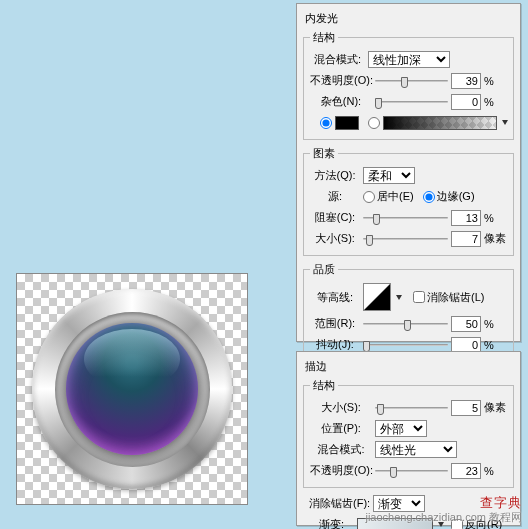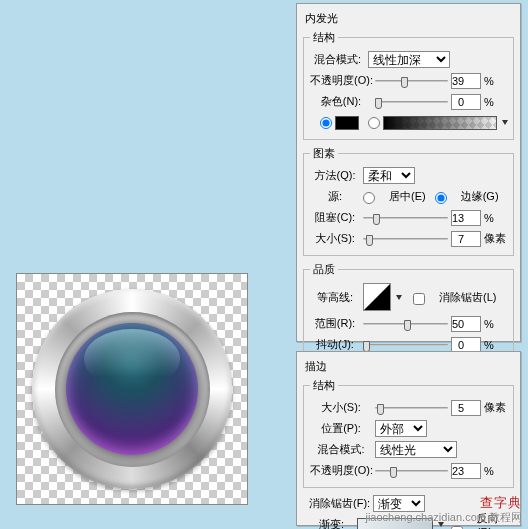--- a/index.html
+++ b/index.html
@@ -26,33 +26,33 @@
   .label { text-align: center; font-size: 11px; white-space: nowrap; }
   .w55 { width: 55px; } .w62 { width: 62px; } .w50 { width: 50px; } .w45 { width:45px;}
   
   select { font-size: 12px; height: 17px; border: 1px solid #888; background: #fff; }
   .sel-80 { width: 82px; } .sel-50 { width: 52px; }
   
   .slider-track { flex: 1; height: 16px; position: relative; display:flex; align-items:center; }
   .slider-track .line { width:100%; height: 2px; background: linear-gradient(#888,#ddd); border-radius:1px;}
   .slider-track .thumb { position: absolute; top: 4px; width: 7px; height: 11px; background: #e0e0e0; border: 1px solid #666; border-radius: 0 0 3px 3px; }
   
-  input.numbox { width: 30px; height: 16px; font-size: 11px; border: 1px solid #888; text-align: right; padding-right: 16px; background:#fff; }
+  input.numbox { width: 30px; height: 16px; font-size: 11px; border: 1px solid #888; text-align: right; padding-right: 2px; background:#fff; }
   .unit { font-size: 11px; width: 24px; }
   
   .swatch { width: 24px; height: 14px; border: 1px solid #555; display:inline-block; }
   .black { background: #000; }
   .tri { width:0;height:0;border-left:3px solid transparent;border-right:3px solid transparent;border-top:5px solid #333; display:inline-block; margin-left:2px;}
   
   .gradient-bar { flex: 1; height: 14px; border: 1px solid #555;
     background-image: linear-gradient(to right, rgba(0,0,0,1), rgba(0,0,0,0)),
       linear-gradient(45deg, #ccc 25%, transparent 25%), linear-gradient(-45deg, #ccc 25%, transparent 25%), linear-gradient(45deg, transparent 75%, #ccc 75%), linear-gradient(-45deg, transparent 75%, #ccc 75%);
     background-size: 100% 100%, 8px 8px, 8px 8px, 8px 8px, 8px 8px; }
   
-  .radio { display:inline-flex; align-items:flex-end; gap:14px; font-size:11px; }
+  .radio { display:inline-flex; align-items:center; gap:2px; font-size:11px; }
   input[type=radio],input[type=checkbox]{ margin:0; width:12px; height:12px;}
   
   .contour { width: 28px; height: 28px; border: 1px solid #888; background: linear-gradient(135deg,#fff 48%, #000 52%); display:inline-block;}
   
   .grad-preview { width: 76px; height: 14px; border: 1px solid #555; background: linear-gradient(to right,#e8edf0,#c4d0d6);}
   
   .watermark { position:absolute; right:6px; bottom:4px; font-size:11px; color: rgba(120,120,120,0.9); font-family: Arial; text-shadow:0 0 2px #fff;}
   .watermark .cn { color:#b91c1c; font-size:13px; letter-spacing:1px; display:block; text-align:right; margin-bottom:-2px;}
 </style>
 </head>

